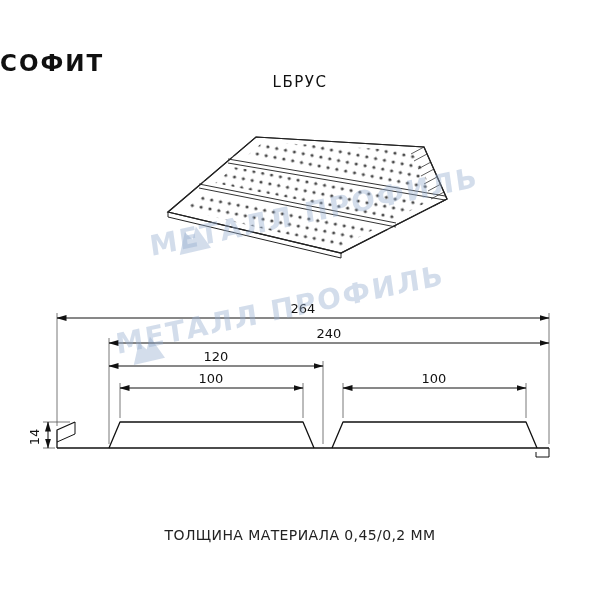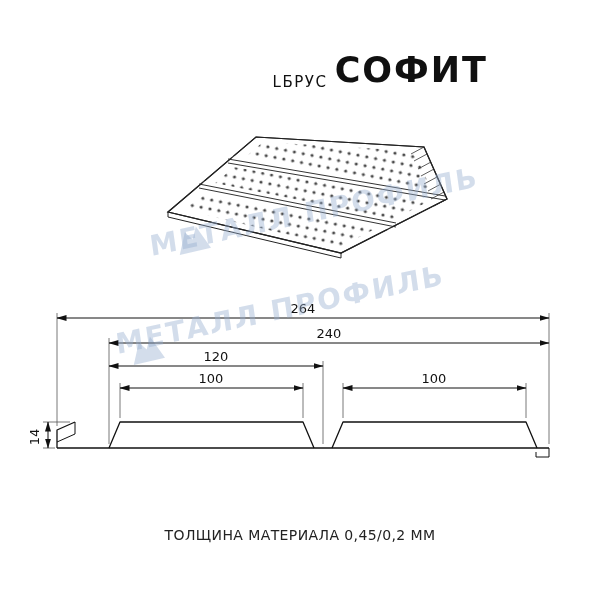--- a/index.html
+++ b/index.html
@@ -1,22 +1,22 @@
 <!DOCTYPE html>
 <html><head>
 <meta charset="utf-8">
 <style>
   html,body{margin:0;padding:0;background:#fff;}
   .canvas{
     position:relative;width:600px;height:600px;background:#ffffff;overflow:hidden;
     font-family:"DejaVu Sans","Liberation Sans",sans-serif;color:#111;
   }
   .title{
-    position:absolute;top:50px;left:0;width:488px;text-align:right;
-    font-size:35px;font-weight:700;letter-spacing:2px;color:#101010;
+    position:absolute;top:50px;left:0;width:488px;text-align:left;
+    font-size:23px;font-weight:700;letter-spacing:2px;color:#101010;
   }
   .subtitle{
     position:absolute;top:73px;left:0;width:600px;text-align:center;
     font-size:15px;font-weight:400;letter-spacing:1.5px;color:#101010;
   }
   .footer-note{
     position:absolute;top:527px;left:0;width:600px;text-align:center;
     font-size:14px;color:#222;letter-spacing:.4px;
   }
   .watermark{

